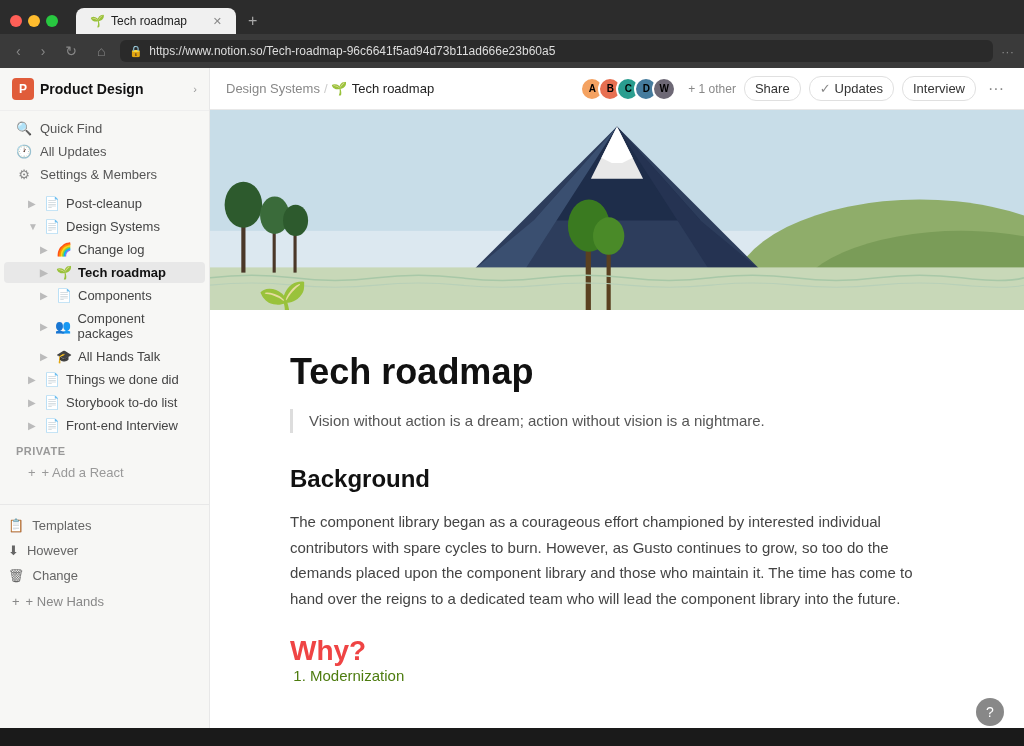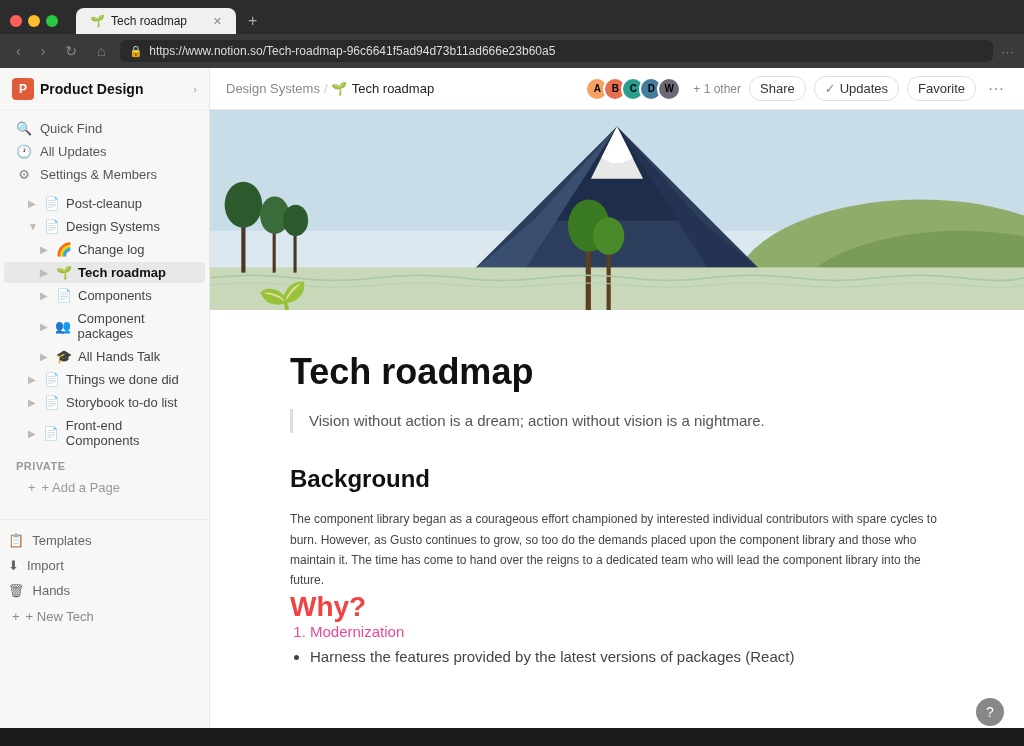--- a/index.html
+++ b/index.html
@@ -66,24 +66,24 @@
     .more-btn { color: #888; cursor: pointer; font-size: 16px; padding: 0 4px; }
 
     
     .page-content { flex: 1; overflow-y: auto; padding: 0; }
     .hero-image { width: 100%; height: 200px; object-fit: cover; background: linear-gradient(135deg, #b8d4e8 0%, #7ba8c4 20%, #2d5a7a 40%, #4a7c59 70%, #8fad6a 100%); position: relative; overflow: hidden; }
     .page-icon { position: absolute; bottom: -20px; left: 50px; font-size: 36px; }
     .content-body { padding: 40px 80px 60px; max-width: 900px; }
     .page-title { font-size: 36px; font-weight: 700; color: #111; margin-bottom: 16px; line-height: 1.2; }
     .page-quote { border-left: 3px solid #ddd; padding-left: 16px; color: #555; font-size: 15px; margin-bottom: 32px; line-height: 1.6; }
     .section-title { font-size: 24px; font-weight: 700; color: #111; margin-bottom: 16px; margin-top: 8px; }
-    .body-text { font-size: 12px; color: #444; line-height: 1.7; }
+    .body-text { font-size: 15px; color: #444; line-height: 1.7; margin-bottom: 24px; }
     .why-title { font-size: 28px; font-weight: 700; color: #ef4444; margin-bottom: 0; }
     .numbered-list { padding-left: 20px; }
-    .numbered-item { font-size: 15px; color: #ec4899; margin-bottom: 8px; }
+    .numbered-item { font-size: 15px; color: #4d7c0f; margin-bottom: 8px; }
     .bullet-list { padding-left: 20px; margin-top: 6px; }
     .bullet-item { font-size: 15px; color: #444; margin-bottom: 4px; }
 
     
     .hero-canvas { width: 100%; height: 200px; }
 
     .help-btn { position: fixed; bottom: 20px; right: 20px; width: 28px; height: 28px; background: #888; border-radius: 50%; display: flex; align-items: center; justify-content: center; color: white; font-size: 14px; cursor: pointer; }
   </style>
 </head>
 <body>
@@ -196,48 +196,48 @@
 
     <div class="sidebar-item indented">
       <span class="item-arrow">▶</span>
       <span class="item-icon">📄</span>
       <span>Storybook to-do list</span>
     </div>
 
     <div class="sidebar-item indented">
       <span class="item-arrow">▶</span>
       <span class="item-icon">📄</span>
-      <span>Front-end Components</span>
+      <span>Front-end Interview</span>
     </div>
 
     <div class="sidebar-section-label">PRIVATE</div>
 
     <div class="sidebar-item indented">
       <span style="font-size:13px; color:#999;">+</span>
-      <span style="color:#999;">+ Add a Page</span>
+      <span style="color:#999;">+ Add a React</span>
     </div>
 
     <div style="margin-top: 20px; border-top: 1px solid #e8e8e8; padding-top: 8px;">
       <div class="sidebar-bottom-item">
         <span>📋</span>
         <span>Templates</span>
       </div>
       <div class="sidebar-bottom-item">
         <span>⬇</span>
-        <span>Import</span>
+        <span>However</span>
       </div>
       <div class="sidebar-bottom-item">
         <span>🗑</span>
-        <span>Hands</span>
+        <span>Change</span>
       </div>
     </div>
 
     <div class="new-page-btn">
       <span>+</span>
-      <span>+ New Tech</span>
+      <span>+ New Hands</span>
     </div>
   </div>
 
   <div class="main">
 
     <div class="page-header">
       <div class="breadcrumb">
         <span class="breadcrumb-link">Design Systems</span>
         <span class="breadcrumb-sep">/</span>
         <span class="breadcrumb-current">
@@ -252,21 +252,21 @@
           <div class="avatar" style="background:#2a9d8f;">C</div>
           <div class="avatar" style="background:#457b9d;">D</div>
           <div class="avatar" style="background:#6d6875;">W</div>
         </div>
         <span class="more-users">+ 1 other</span>
         <button class="header-btn">Share</button>
         <button class="header-btn updates-btn">
           <span class="check-icon">✓</span>
           <span>Updates</span>
         </button>
-        <button class="header-btn">Favorite</button>
+        <button class="header-btn">Interview</button>
         <span class="more-btn">···</span>
       </div>
     </div>
 
     <div class="page-content">
 
       <div class="hero-image" style="position: relative;">
         <svg class="hero-canvas" viewBox="0 0 780 200" preserveAspectRatio="xMidYMid slice">
 
           <rect width="780" height="200" fill="#dce8f0"></rect>
@@ -317,21 +317,18 @@
 
         <h2 class="section-title">Background</h2>
 
         <p class="body-text">The component library began as a courageous effort championed by interested individual contributors with spare cycles to burn. However, as Gusto continues to grow, so too do the demands placed upon the component library and those who maintain it. The time has come to hand over the reigns to a dedicated team who will lead the component library into the future.</p>
 
         <h2 class="why-title">Why?</h2>
 
         <ol class="numbered-list">
           <li class="numbered-item">Modernization</li>
         </ol>
-        <ul class="bullet-list">
-          <li class="bullet-item">Harness the features provided by the latest versions of packages (React)</li>
-        </ul>
       </div>
     </div>
   </div>
 </div>
 
 <div class="help-btn">?</div>
 
 </body></html>

